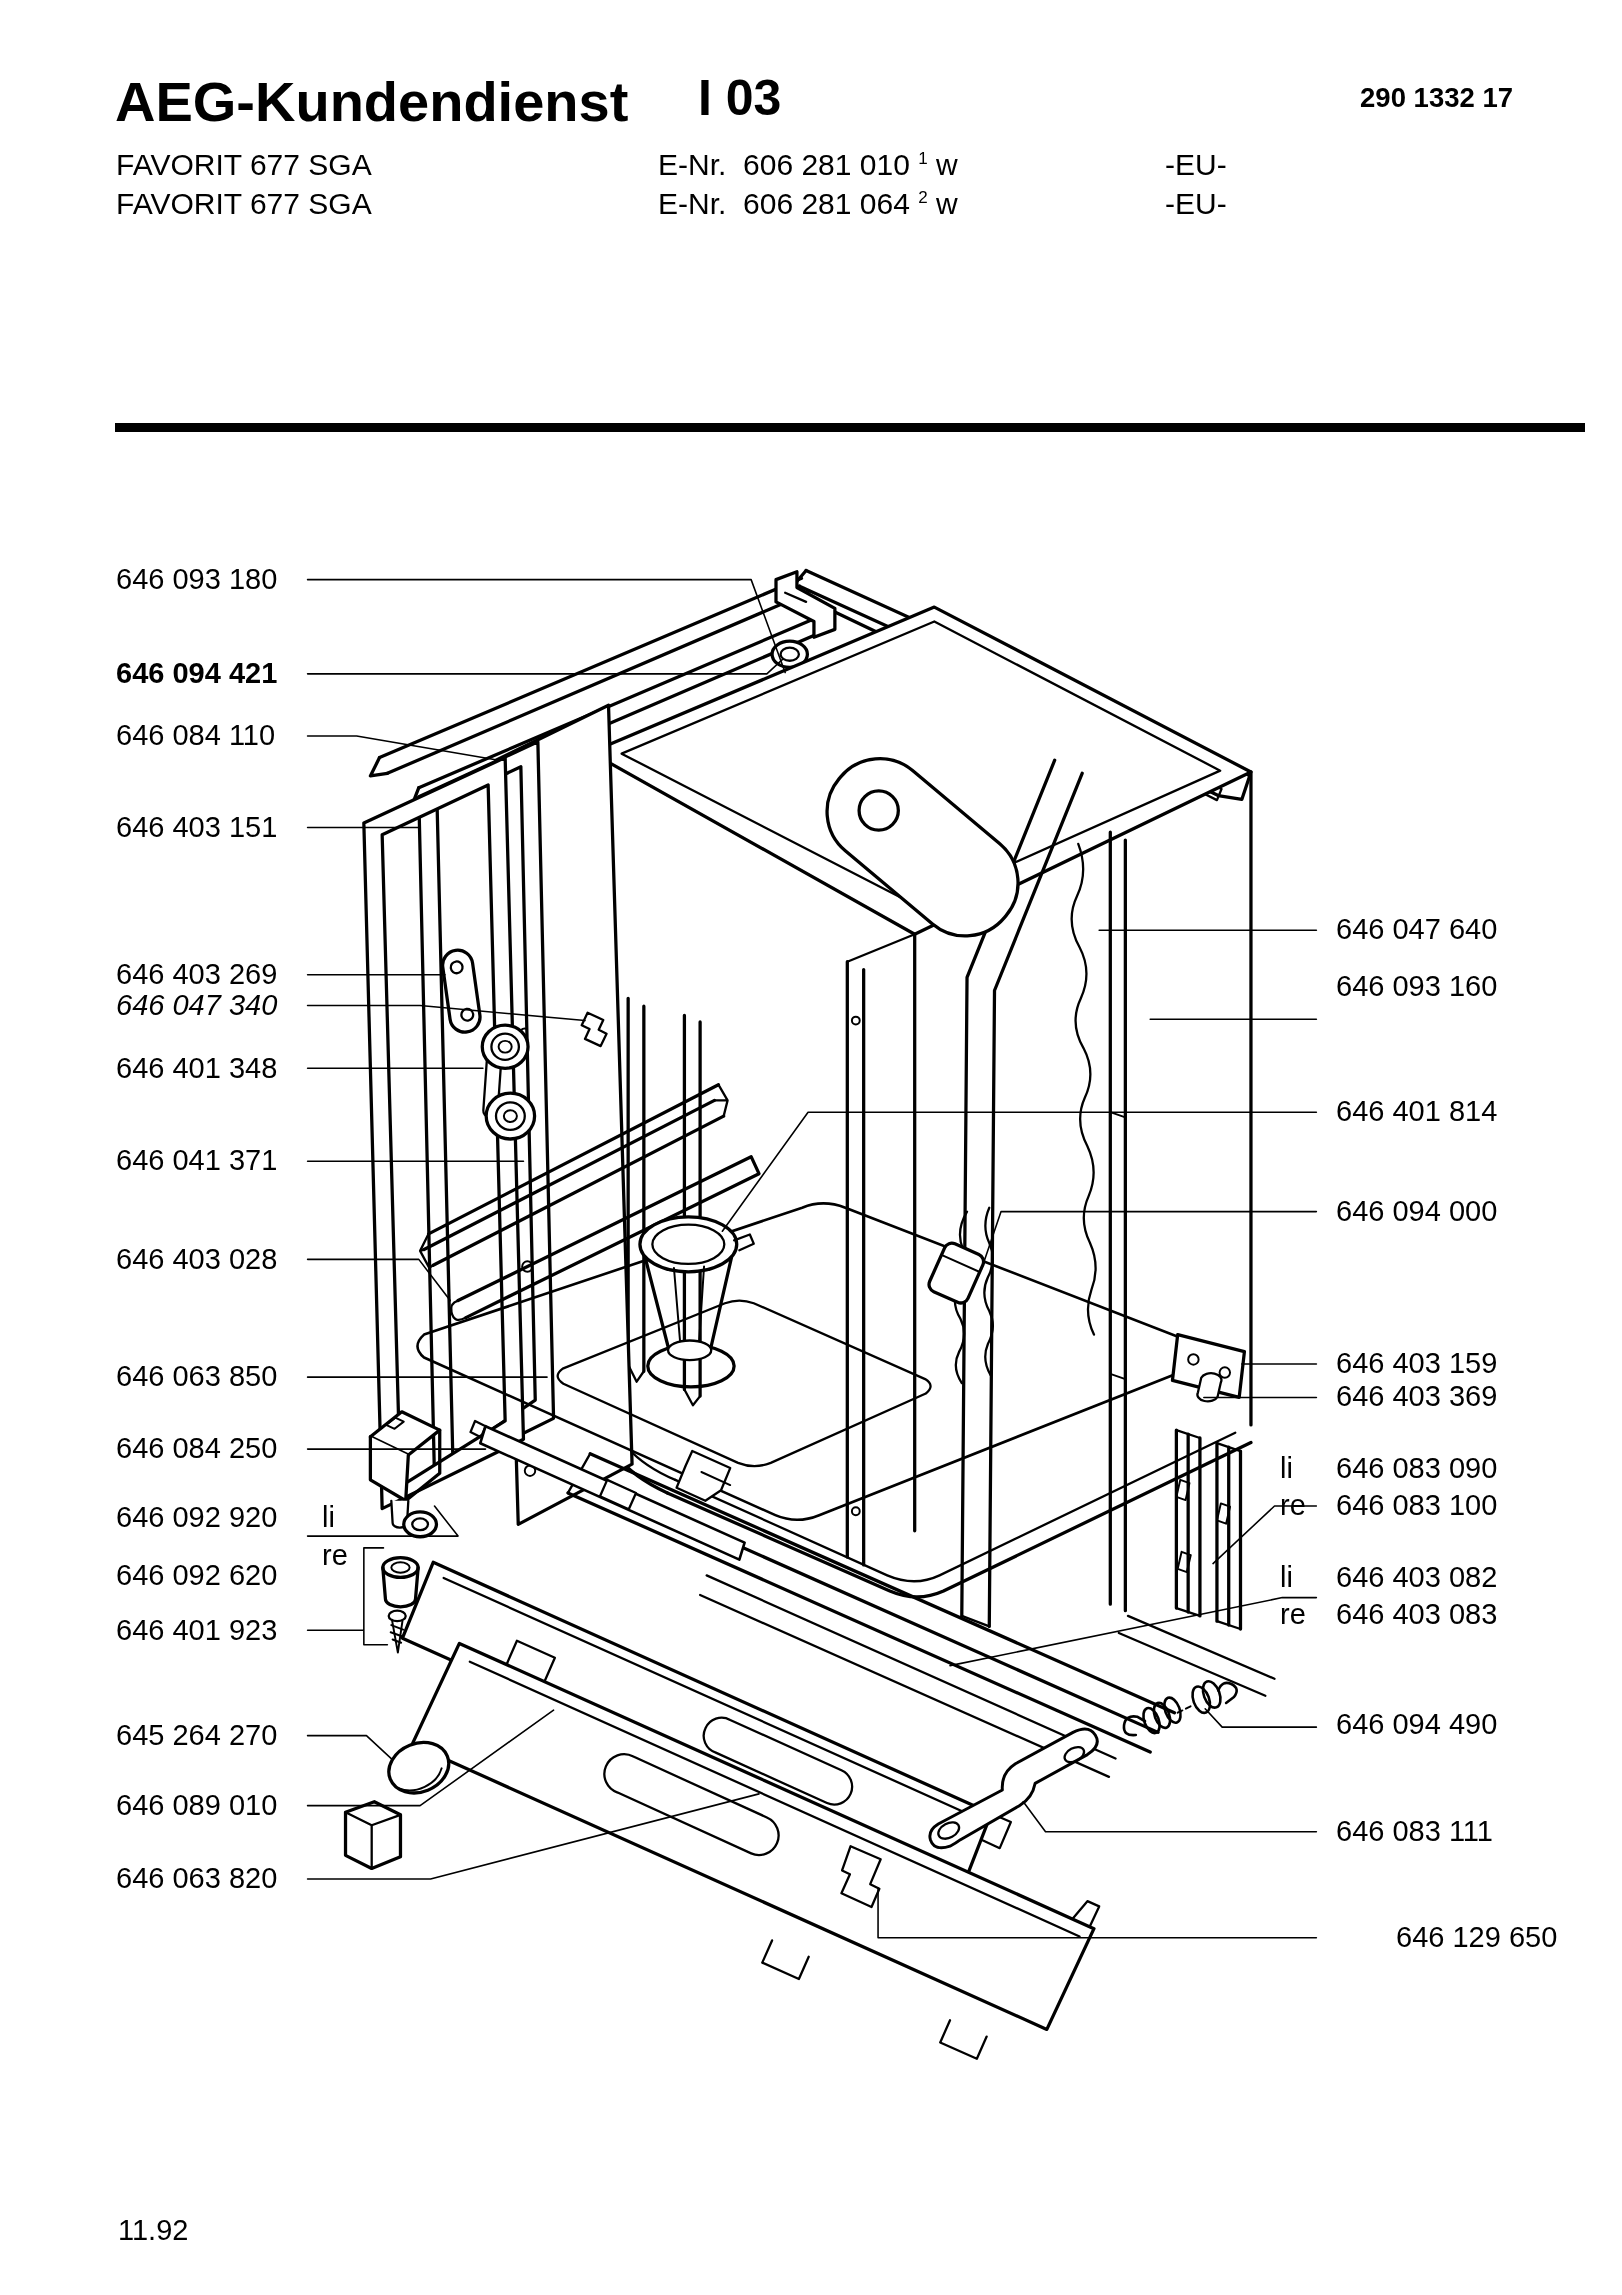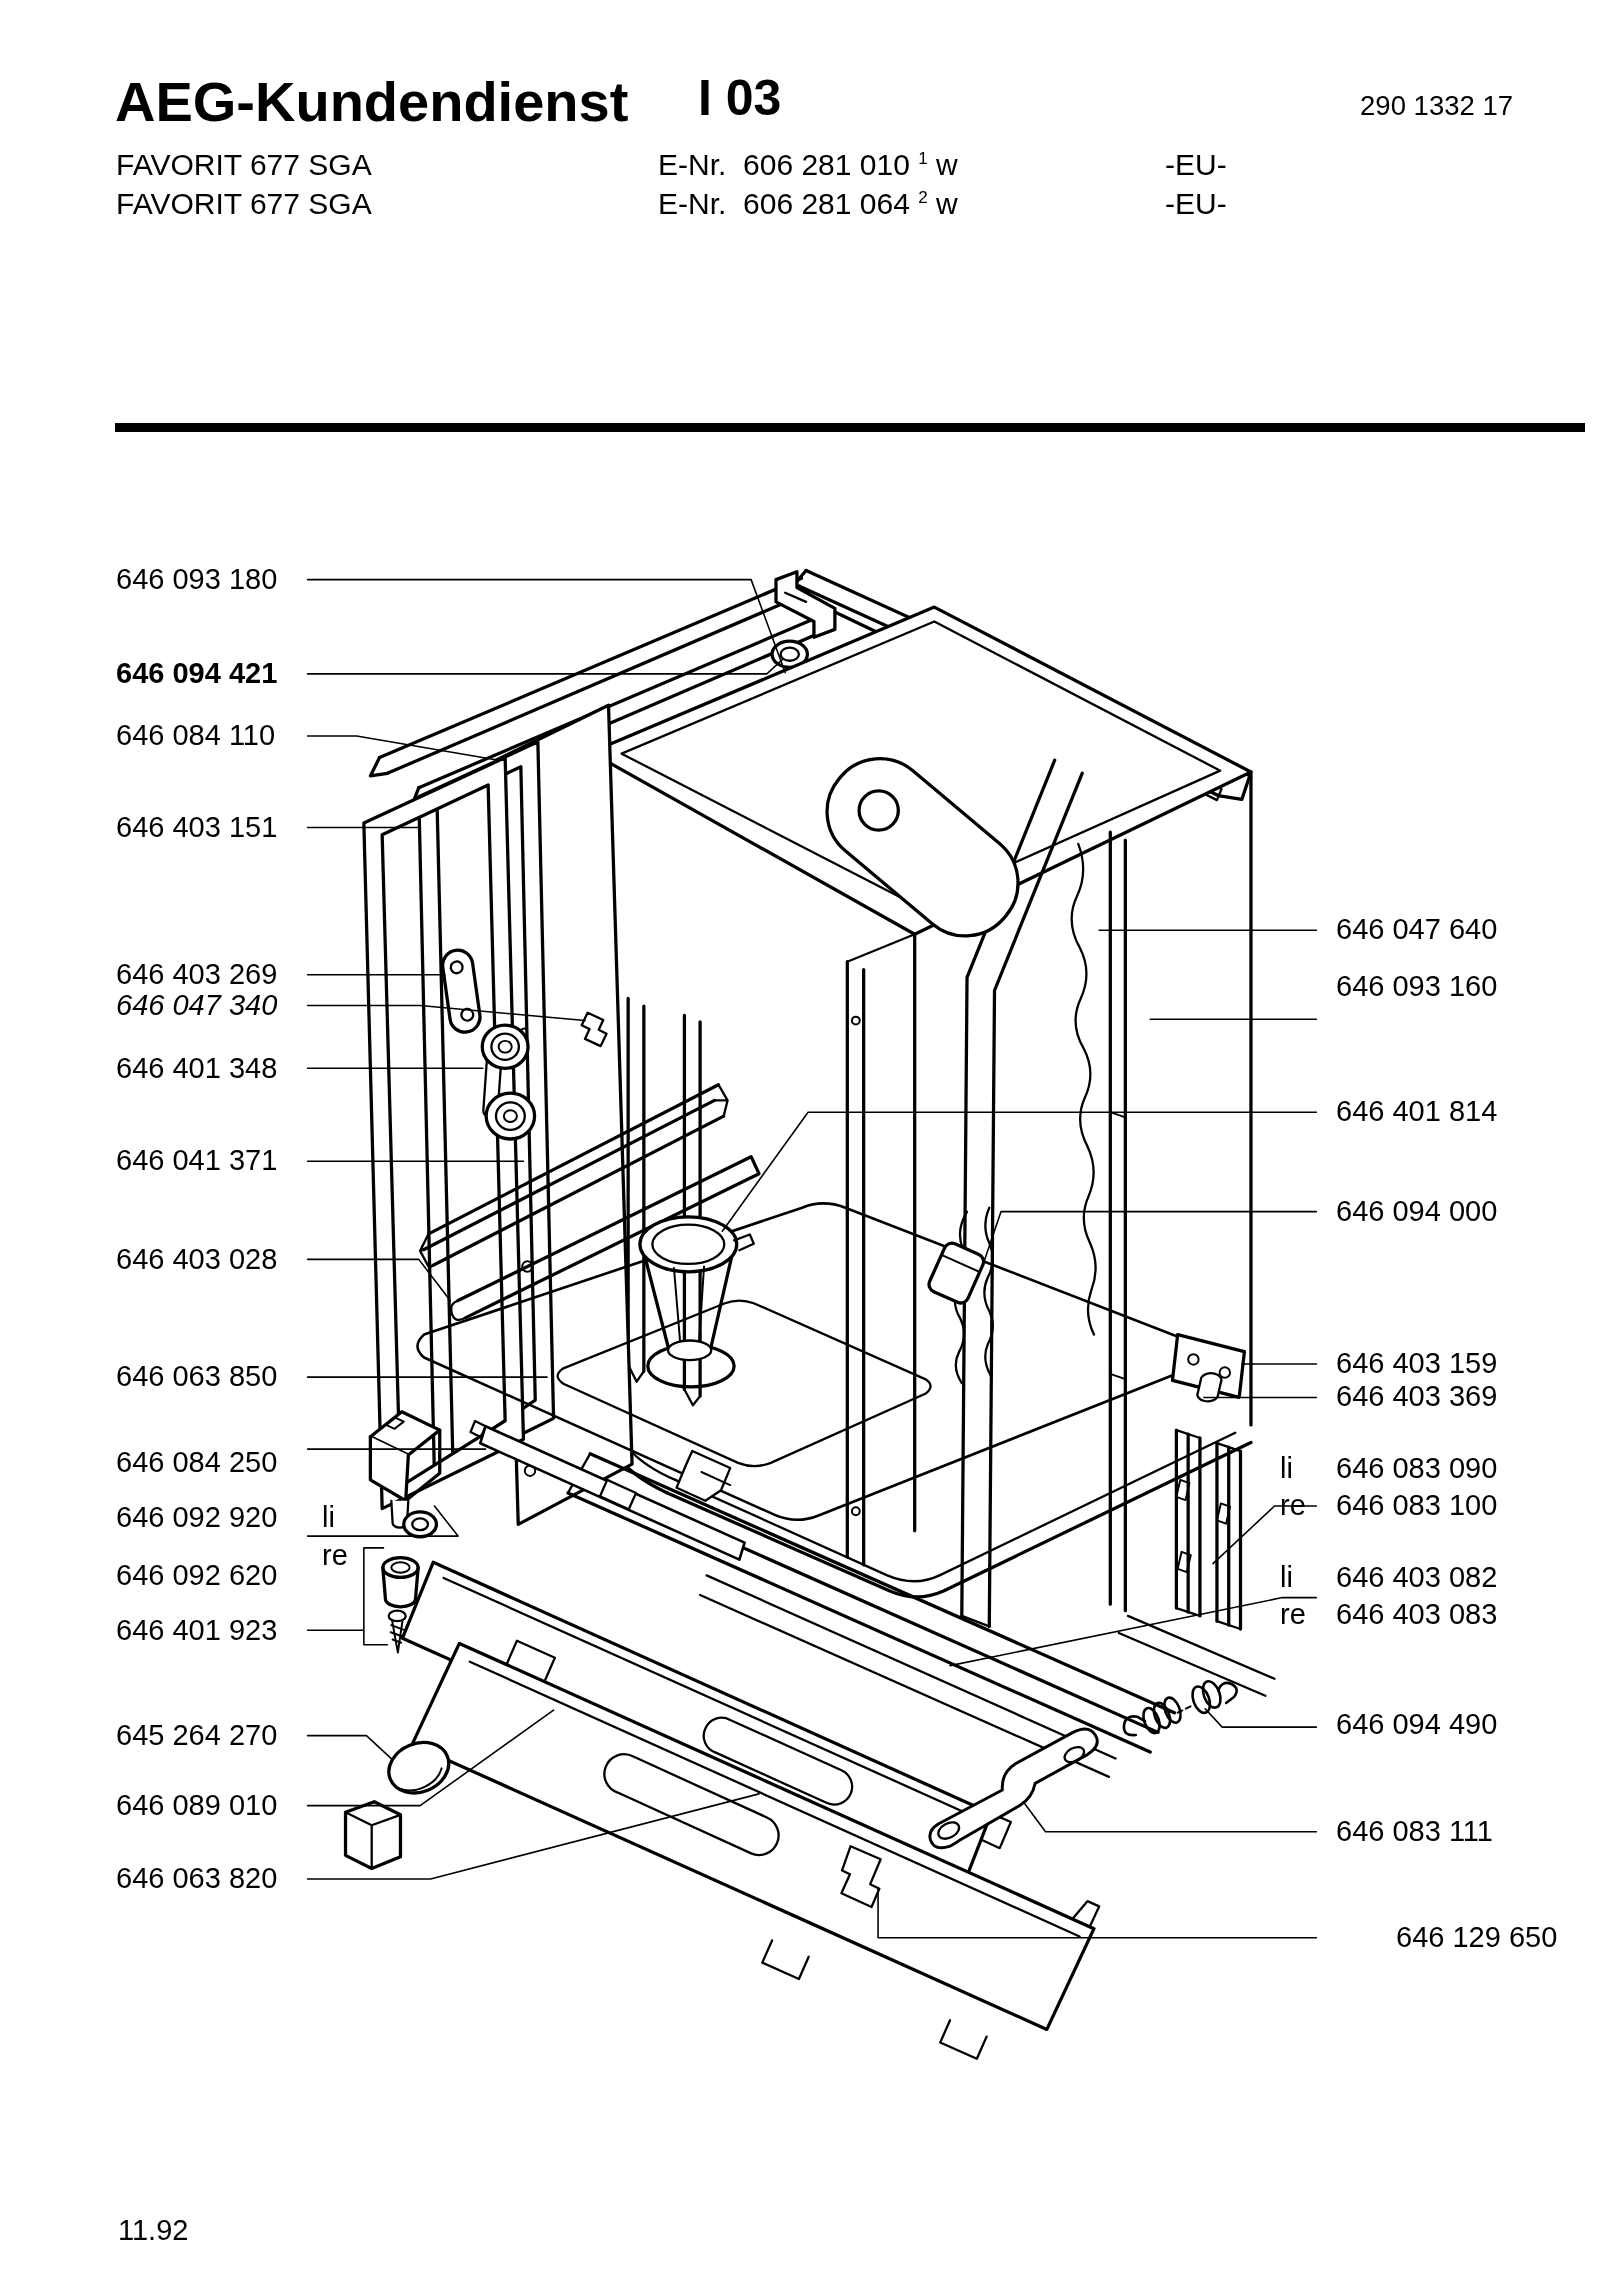--- a/index.html
+++ b/index.html
@@ -3,21 +3,21 @@
 <meta charset="utf-8">
 <style>
   html,body{margin:0;padding:0;}
   body{
     width:1622px;height:2295px;position:relative;background:#ffffff;
     font-family:"Liberation Sans","DejaVu Sans",sans-serif;color:#000;overflow:hidden;
   }
   .abs{position:absolute;white-space:pre;}
   .brand{left:115px;top:69px;font-size:56px;font-weight:bold;letter-spacing:0px;}
   .section{left:698px;top:69px;font-size:50px;font-weight:bold;}
-  .docnum{left:1243px;top:90px;width:270px;text-align:right;font-size:27.5px;}
+  .docnum{left:1243px;top:82px;width:270px;text-align:right;font-size:27.5px;font-weight:bold;}
   .model-name{left:116px;font-size:30px;}
   .model-enr{left:658px;font-size:30px;}
   .model-region{left:1165px;font-size:30px;}
   .row1{top:148px;} .row2{top:187px;}
   sup.enr-sup{font-size:17px;vertical-align:super;line-height:0;}
   .rule{left:115px;top:423px;width:1470px;height:8.5px;background:#000;}
   .footer-date{left:118px;top:2214px;font-size:29px;}
   .num,.pos{position:absolute;font-size:29px;white-space:pre;}
   #diagram-svg{position:absolute;left:0;top:0;}
 </style>
@@ -309,21 +309,21 @@
     <div class="num" style="top: 563px; left: 116px;">646 093 180</div>
     <div class="num" style="top: 657px; left: 116px; font-weight: bold;">646 094 421</div>
     <div class="num" style="top: 719px; left: 116px;">646 084 110</div>
     <div class="num" style="top: 811px; left: 116px;">646 403 151</div>
     <div class="num" style="top: 958px; left: 116px;">646 403 269</div>
     <div class="num" style="top: 989px; left: 116px; font-style: italic;">646 047 340</div>
     <div class="num" style="top: 1052px; left: 116px;">646 401 348</div>
     <div class="num" style="top: 1144px; left: 116px;">646 041 371</div>
     <div class="num" style="top: 1243px; left: 116px;">646 403 028</div>
     <div class="num" style="top: 1360px; left: 116px;">646 063 850</div>
-    <div class="num" style="top: 1432px; left: 116px; margin-top: 14px;">646 084 250</div>
+    <div class="num" style="top: 1432px; left: 116px;">646 084 250</div>
     <div class="pos" style="top: 1501px; left: 322px;">li</div>
     <div class="num" style="top: 1501px; left: 116px;">646 092 920</div>
     <div class="pos" style="top: 1539px; left: 322px;">re</div>
     <div class="num" style="top: 1539px; left: 116px; margin-top: 20px;">646 092 620</div>
     <div class="num" style="top: 1614px; left: 116px;">646 401 923</div>
     <div class="num" style="top: 1719px; left: 116px;">645 264 270</div>
     <div class="num" style="top: 1789px; left: 116px;">646 089 010</div>
     <div class="num" style="top: 1862px; left: 116px;">646 063 820</div>
   </div>
 <div id="right-labels">

